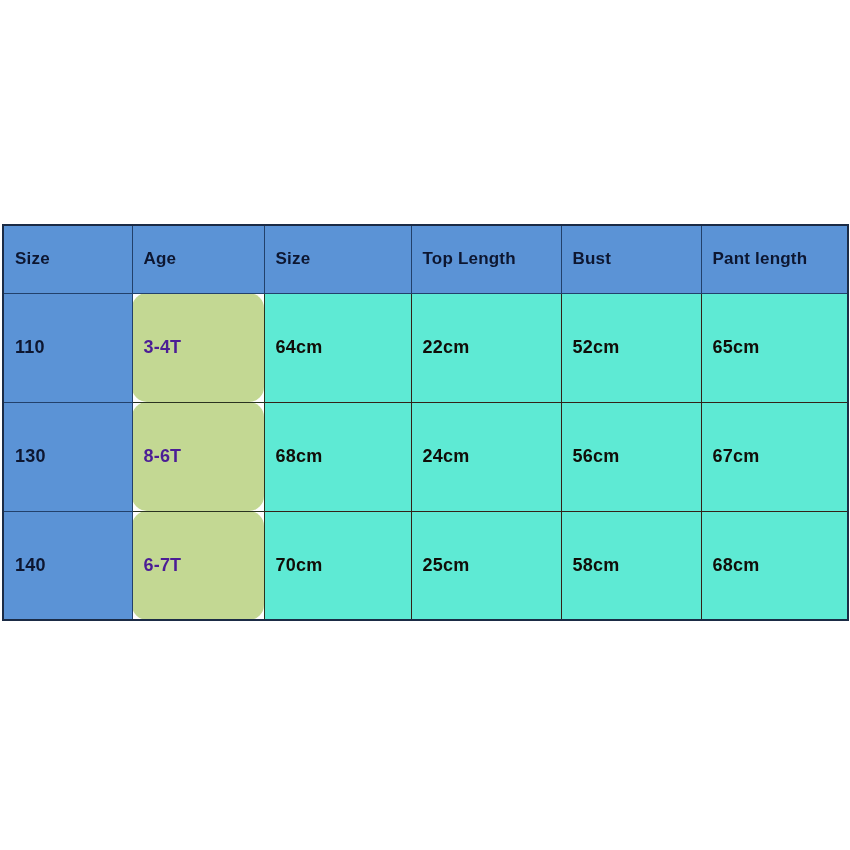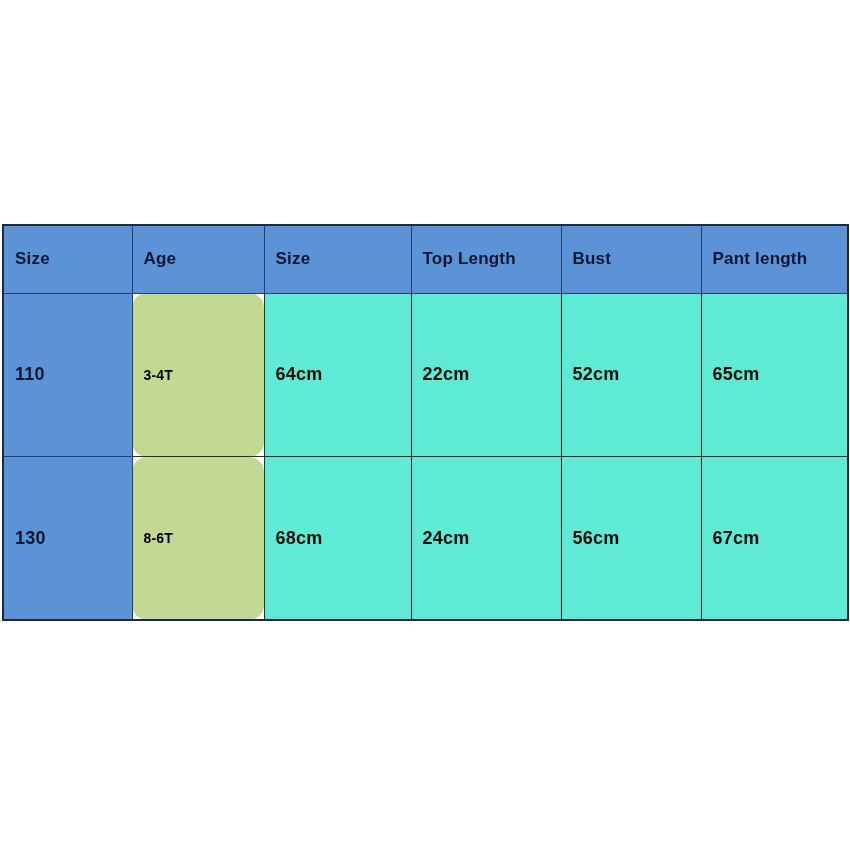--- a/index.html
+++ b/index.html
@@ -67,22 +67,22 @@
   #size-chart-table tbody tr { height: 65.8px; }
 
   #size-chart-table td.cell-size {
     background: #5b93d6;
     color: #0d1630;
     font-size: 18px;
     border-color: #22416b;
   }
   #size-chart-table td.cell-age {
     background: #c3d893;
-    color: #000000;
-    font-size: 14px;
+    color: #4c1d95;
+    font-size: 18px;
     border-color: #2a3320;
     border-radius: 15px;
   }
   #size-chart-table td.cell-measure {
     background: #5eead4;
     color: #110d08;
     font-size: 18px;
     border-color: #332217;
   }
 </style>
@@ -122,16 +122,24 @@
         <td class="cell-measure">65cm</td>
       </tr>
       <tr>
         <td class="cell-size">130</td>
         <td class="cell-age">8-6T</td>
         <td class="cell-measure">68cm</td>
         <td class="cell-measure">24cm</td>
         <td class="cell-measure">56cm</td>
         <td class="cell-measure">67cm</td>
       </tr>
+      <tr>
+        <td class="cell-size">140</td>
+        <td class="cell-age">6-7T</td>
+        <td class="cell-measure">70cm</td>
+        <td class="cell-measure">25cm</td>
+        <td class="cell-measure">58cm</td>
+        <td class="cell-measure">68cm</td>
+      </tr>
     </tbody>
   </table>
 
 </div>
 
 </body></html>

